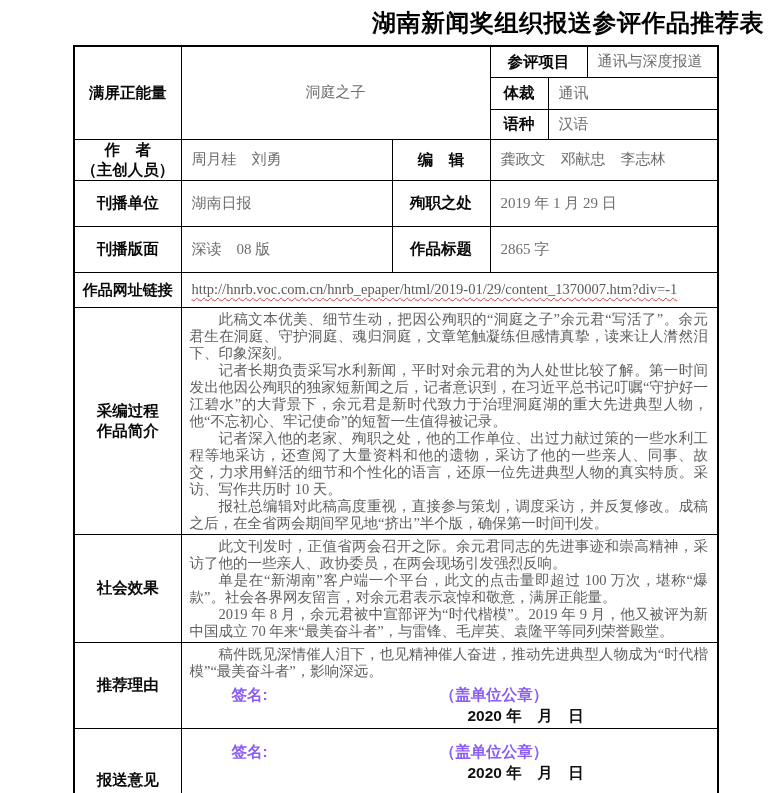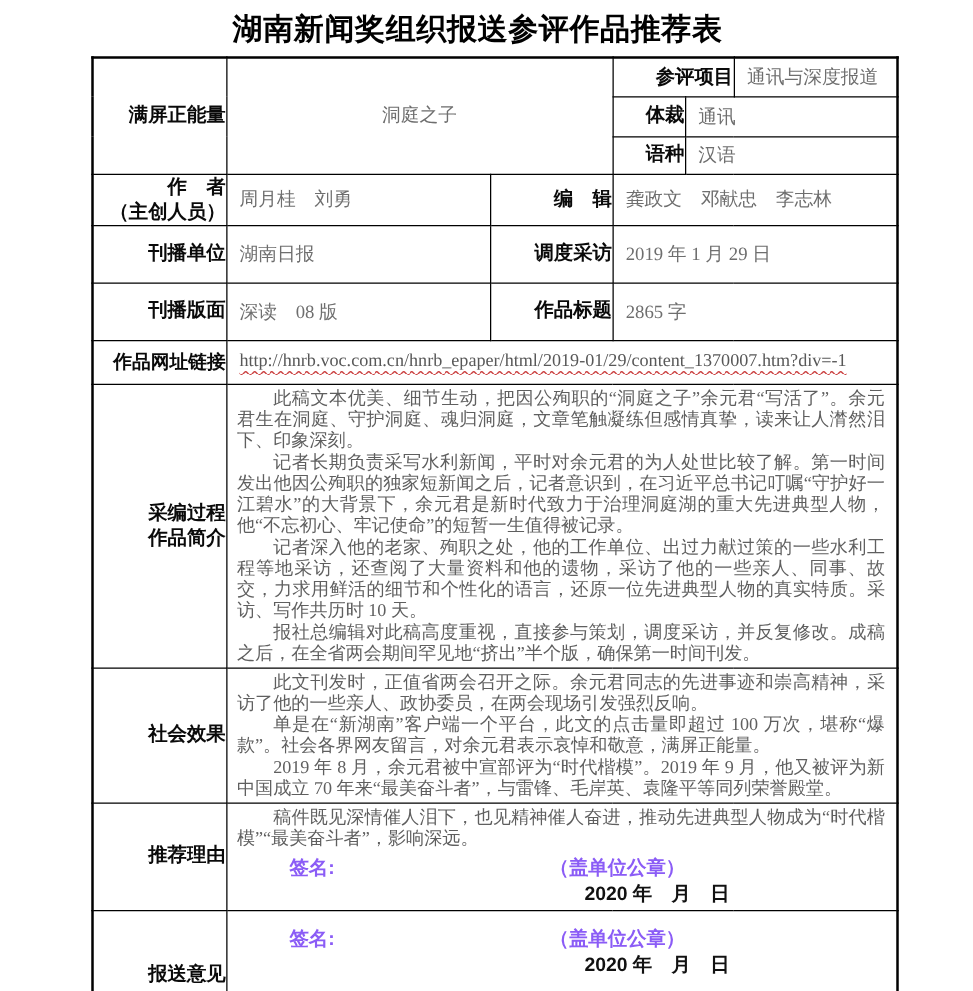--- a/index.html
+++ b/index.html
@@ -11,21 +11,21 @@
     font-family: "Liberation Sans", sans-serif;
     -webkit-font-smoothing: antialiased;
   }
   .page {
     position: relative;
     width: 778px;
     height: 793px;
     overflow: hidden;
   }
   .doc-title {
-    text-align: center;
+    text-align: right;
     font-size: 24px;
     font-weight: 700;
     color: #000;
     letter-spacing: 0.5px;
     padding-top: 7px;
     margin: 0 14px 6px 0;
     font-family: "Liberation Sans", sans-serif;
   }
   table.form {
     border-collapse: collapse;
@@ -33,21 +33,21 @@
     width: 644px;
     margin-left: 73px;
     border: 2px solid #000;
   }
   td {
     border: 1px solid #000;
     padding: 0;
     overflow: hidden;
   }
   td.lbl {
-    text-align: right;
+    text-align: center;
     vertical-align: middle;
     color: #0a0a0a;
     font-weight: 600;
     font-size: 15.5px;
     line-height: 20px;
     font-family: "Liberation Sans", sans-serif;
   }
   td.val {
     vertical-align: middle;
     text-align: left;
@@ -149,21 +149,21 @@
         <span>（主创人员）</span>
       </td>
       <td class="val">周月桂　刘勇</td>
       <td class="lbl">编　辑</td>
       <td class="val" colspan="3">龚政文　邓献忠　李志林</td>
     </tr>
 
     <tr style="height:46px">
       <td class="lbl">刊播单位</td>
       <td class="val">湖南日报</td>
-      <td class="lbl">调度采访</td>
+      <td class="lbl">殉职之处</td>
       <td class="val" colspan="3">2019 年 1 月 29 日</td>
     </tr>
 
     <tr style="height:46px">
       <td class="lbl">刊播版面</td>
       <td class="val">深读　08 版</td>
       <td class="lbl">作品标题</td>
       <td class="val" colspan="3">2865 字</td>
     </tr>
 

